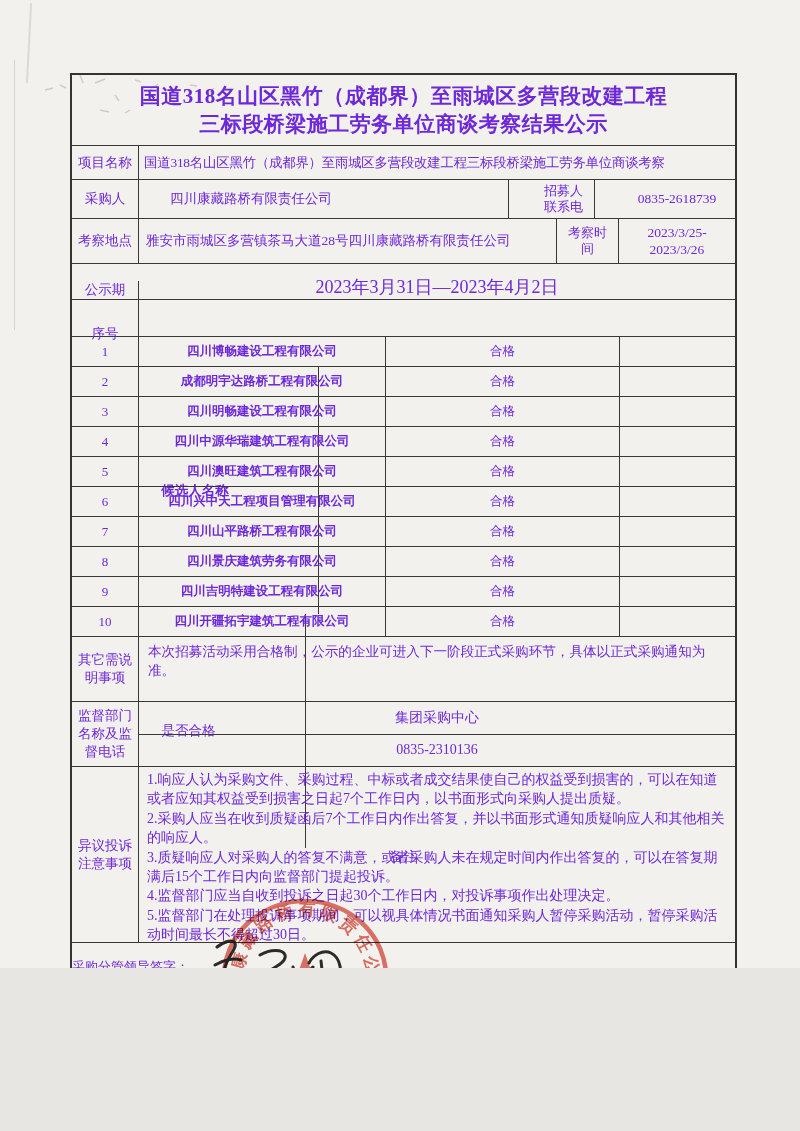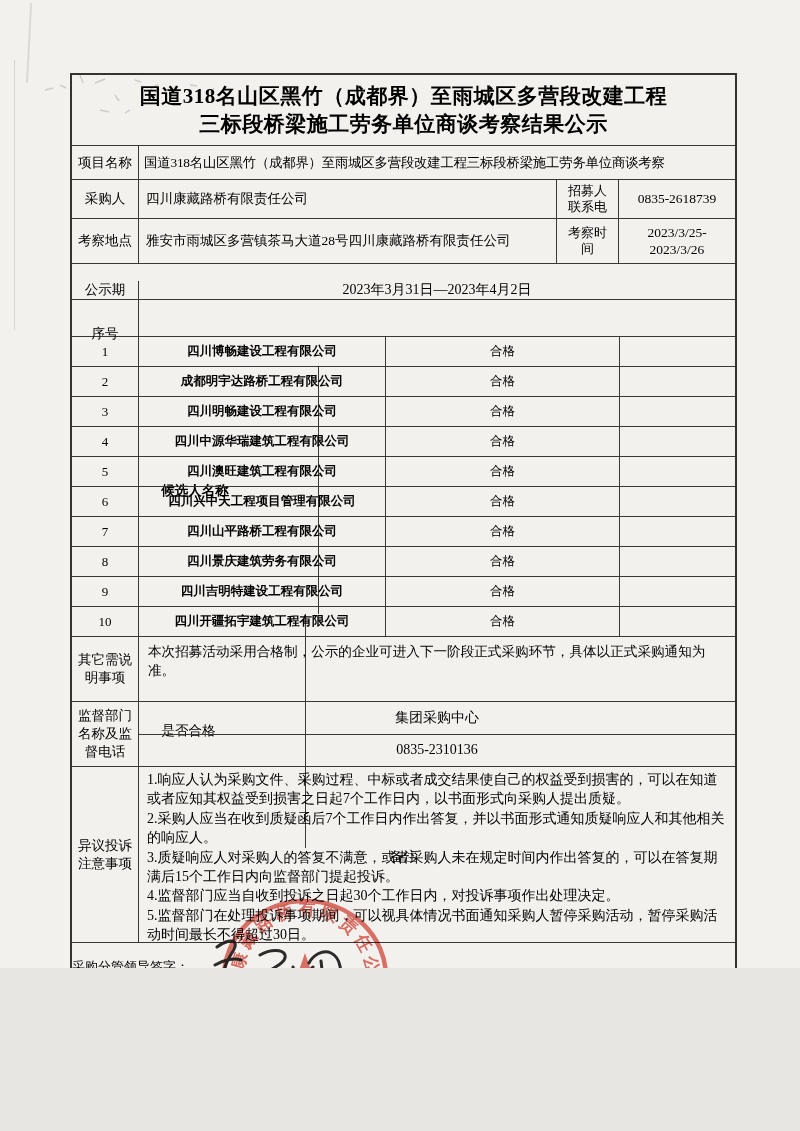--- a/index.html
+++ b/index.html
@@ -4,21 +4,21 @@
 <style>
   * { box-sizing: border-box; margin: 0; padding: 0; }
   html,body { background:#e8e6e2; }
   body { font-family: "Liberation Serif", "DejaVu Serif", serif; }
   .page {
     position: relative;
     width: 800px; height: 968px;
     margin: 0 auto;
     background: #f3f1ed;
     overflow: hidden;
-    color: #000000;
+    color: #6d28d9;
   }
   
   .artifact { position:absolute; pointer-events:none; }
   .edge-streak { left:14px; top:60px; width:1px; height:270px; background:#b9b3aa; opacity:.45; }
   .corner-marks { left:28px; top:4px; width:40px; height:80px; border-left:2px solid #9a958d; opacity:.25; transform:rotate(3deg); }
 
   .tbl {
     position:absolute; left:70px; top:73px;
     width:667px; height:915px;
     border:2px solid #35332f;
@@ -34,29 +34,29 @@
   .r-title { height:71px; flex-direction:column; align-items:center; justify-content:center; }
   .title-line { font-size:21px; font-weight:bold; line-height:28px; letter-spacing:.5px; text-align:center; }
 
   .lab { width:67px; font-size:13.5px; flex:0 0 67px; }
   .wrap3 { width:43px; display:inline-block; text-align:center; }
   .wrap4 { width:56px; display:inline-block; text-align:center; }
 
   .r-project { height:34px; font-size:13.5px; }
   .r-project .val { flex:1; padding:0 5px; font-size:13.4px; letter-spacing:-0.2px; white-space:nowrap; }
 
-  .r-purchaser { height:39px; }
+  .r-purchaser { height:39px;gap:24px; }
   .r-site { height:45px; }
   .val-wide { flex:1; padding:0 7px; font-size:13.5px; }
   .contact-lab { width:62px; flex:0 0 62px; font-size:13px; line-height:16px; }
   .contact-val { width:116px; flex:0 0 116px; font-size:13.5px; padding:0 6px; }
   .time-val { line-height:17px; }
 
   .r-publicity { height:36px;align-items:flex-end; }
-  .r-publicity .val { flex:1; font-size:14px; }
+  .r-publicity .val { flex:1; font-size:18px; }
 
   .r-head { height:37px; font-size:13.5px;flex-direction:column; }
   .col-no { width:67px; flex:0 0 67px; }
   .col-name { width:247px; flex:0 0 247px;font-weight:bold; }
   .col-q { width:234px; flex:0 0 234px; }
   .col-r { flex:1; }
   .r-cand { height:30px; font-size:12.5px; }
   .r-cand .col-no { font-size:13px; }
 
   .r-other { height:65px; }

